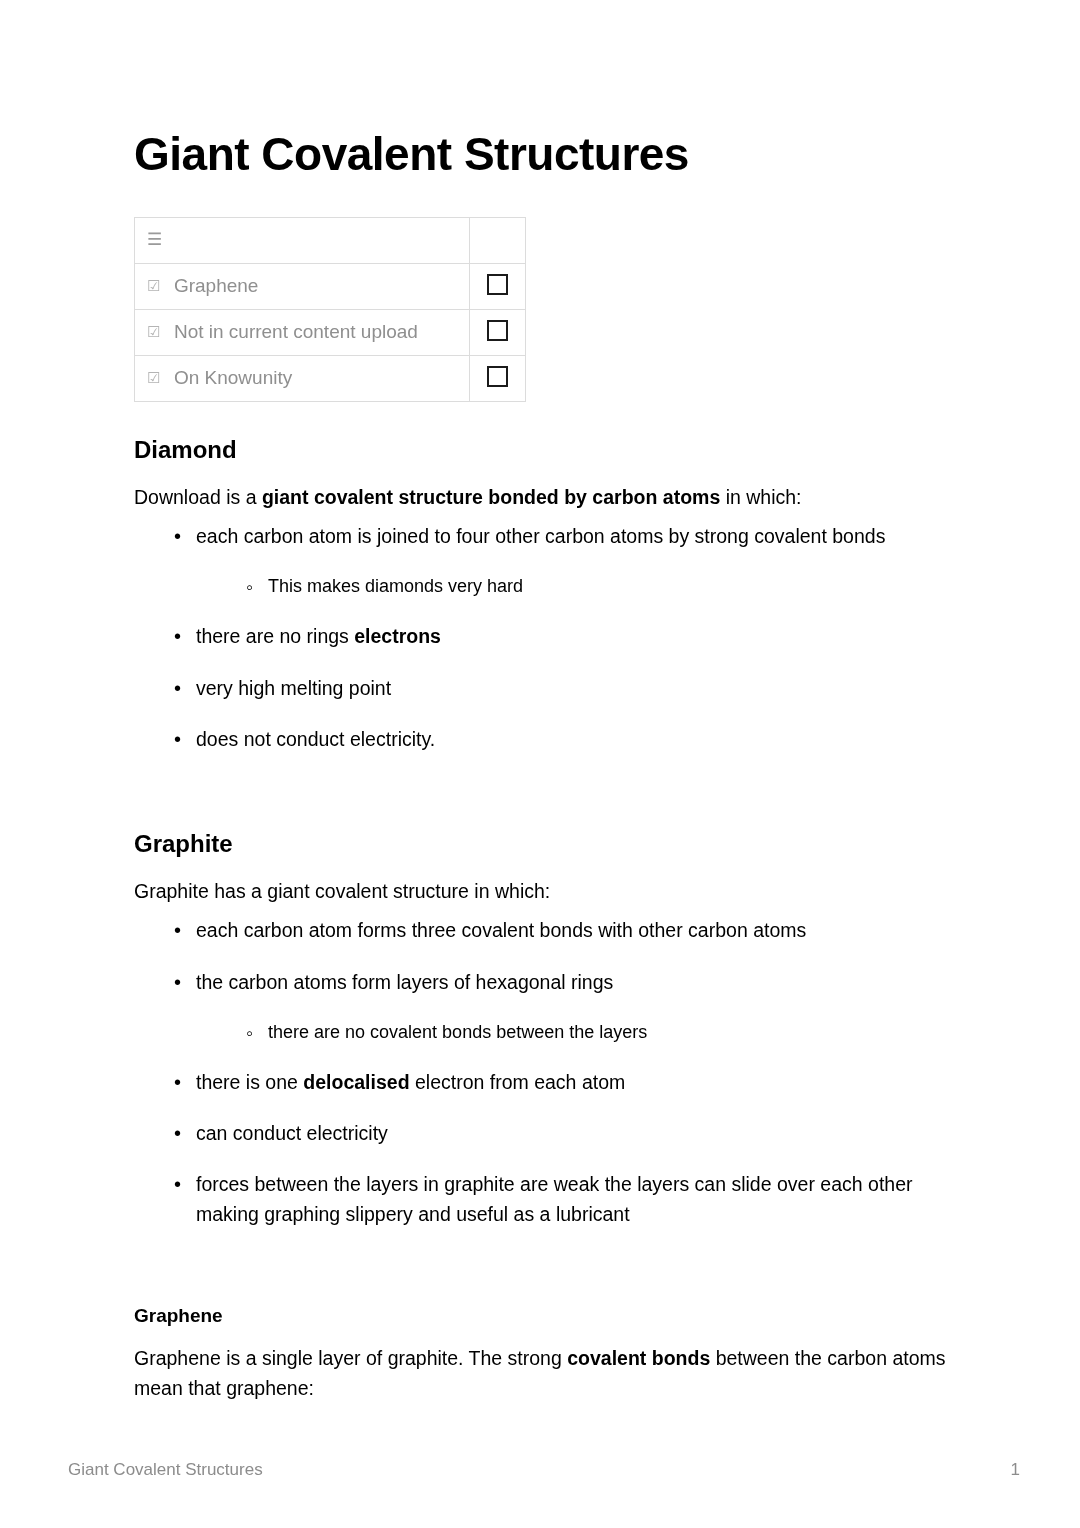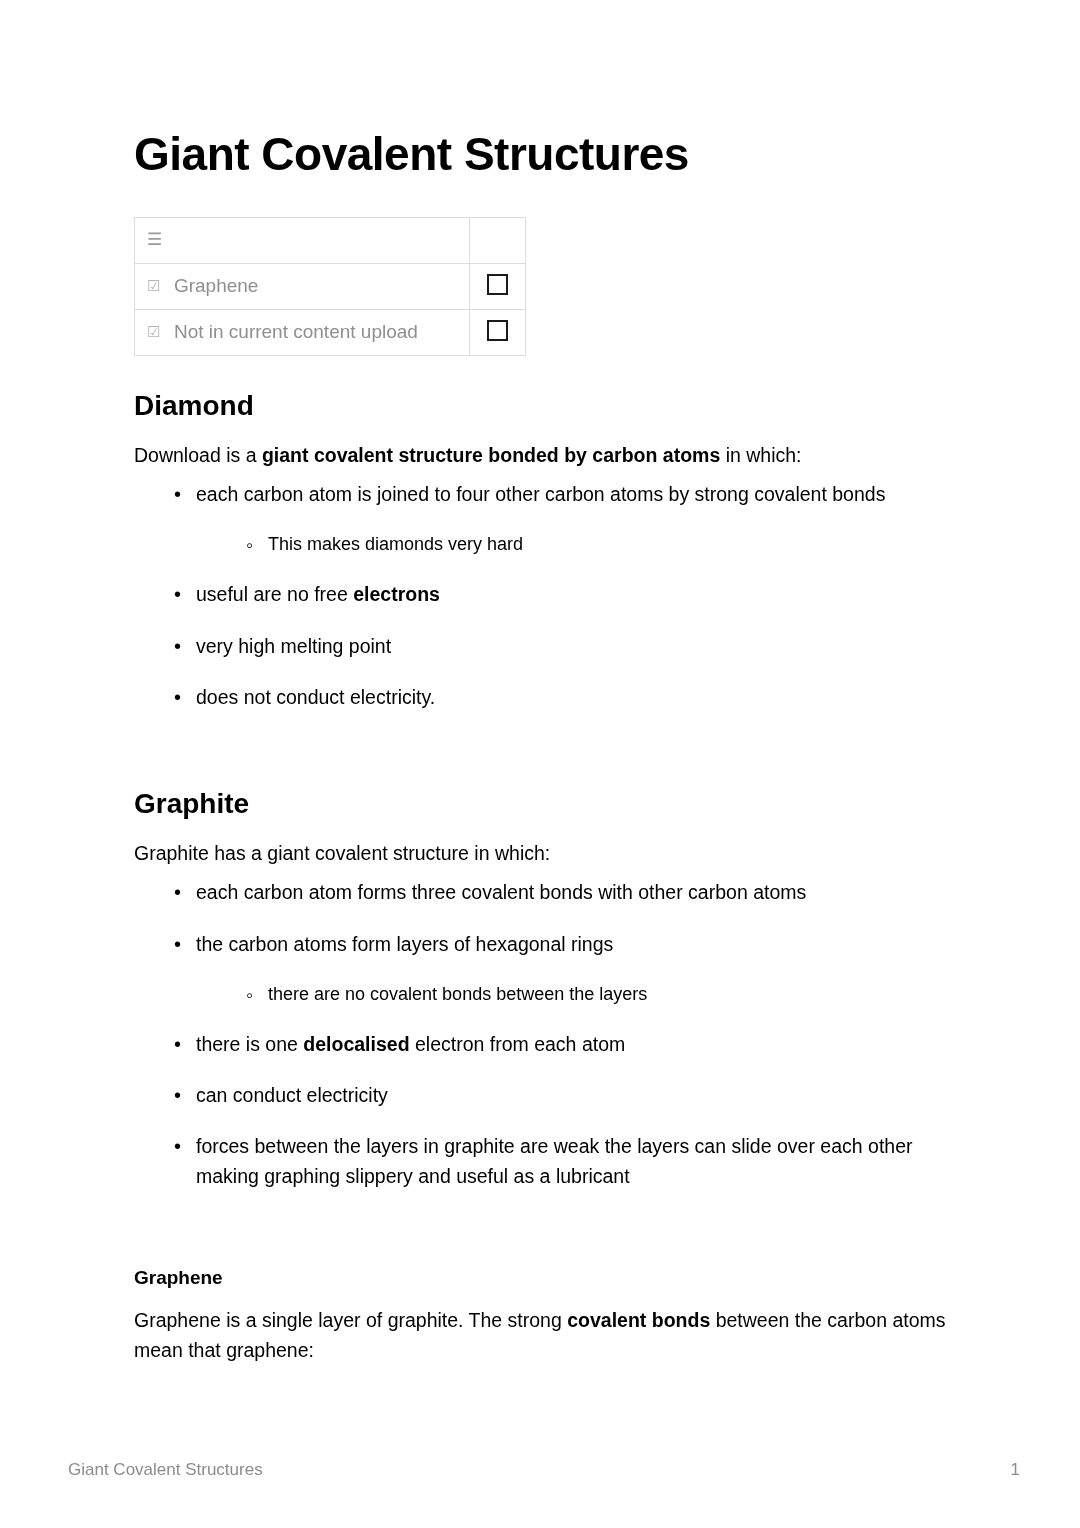--- a/index.html
+++ b/index.html
@@ -65,21 +65,21 @@
   }
   .box {
     display: inline-block;
     width: 21px;
     height: 21px;
     border: 2px solid #1b1b1b;
     box-sizing: border-box;
   }
   
   h2.sec {
-    font-size: 28px;
+    font-size: 24px;
     font-weight: bold;
     margin: 0 0 18px 0;
   }
   h3.subsec {
     font-size: 19px;
     font-weight: bold;
     margin: 16px 0 16px 0;
   }
   p.body {
     font-size: 19.5px;
@@ -166,40 +166,49 @@
     </tr>
     <tr>
       <td class="label-cell">
         <span class="chk-glyph">☑</span>
         <span class="task-label">Not in current content upload</span>
       </td>
       <td class="check-cell">
         <span class="box"></span>
       </td>
     </tr>
+    <tr>
+      <td class="label-cell">
+        <span class="chk-glyph">☑</span>
+        <span class="task-label">On Knowunity</span>
+      </td>
+      <td class="check-cell">
+        <span class="box"></span>
+      </td>
+    </tr>
   </tbody>
     </table>
 
   <h2 class="sec">Diamond</h2>
 
   <p class="body">
     <span>Download is a </span><b>giant covalent structure bonded by carbon atoms</b><span> in which:</span>
   </p>
 
   <ul class="bullets">
     <li>
       <span>each carbon atom is joined to four other carbon atoms by strong covalent bonds</span>
       <ul class="sub">
         <li>
           <span>This makes diamonds very hard</span>
         </li>
       </ul>
     </li>
     <li>
-      <span>useful are no free </span><b>electrons</b>
+      <span>there are no rings </span><b>electrons</b>
     </li>
     <li>
       <span>very high melting point</span>
     </li>
     <li>
       <span>does not conduct electricity.</span>
     </li>
   </ul>
 
   <div class="gap-lg"></div>

